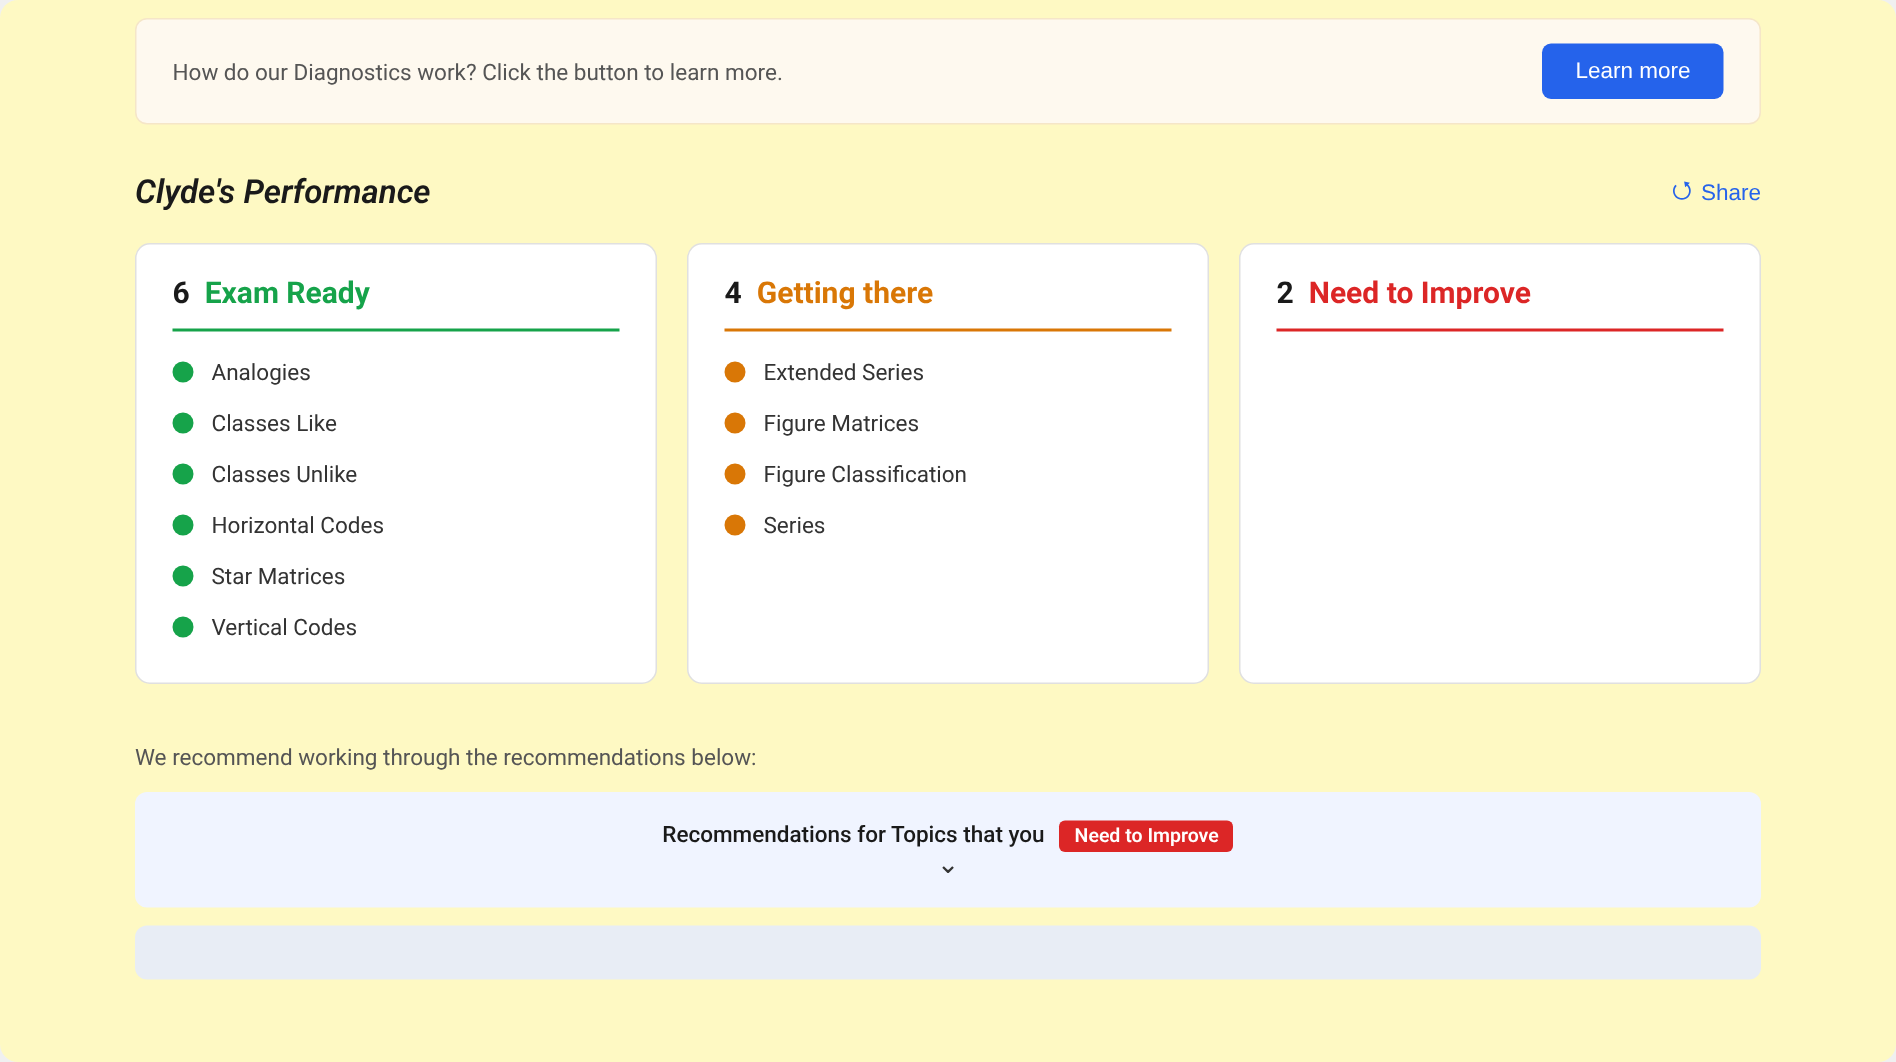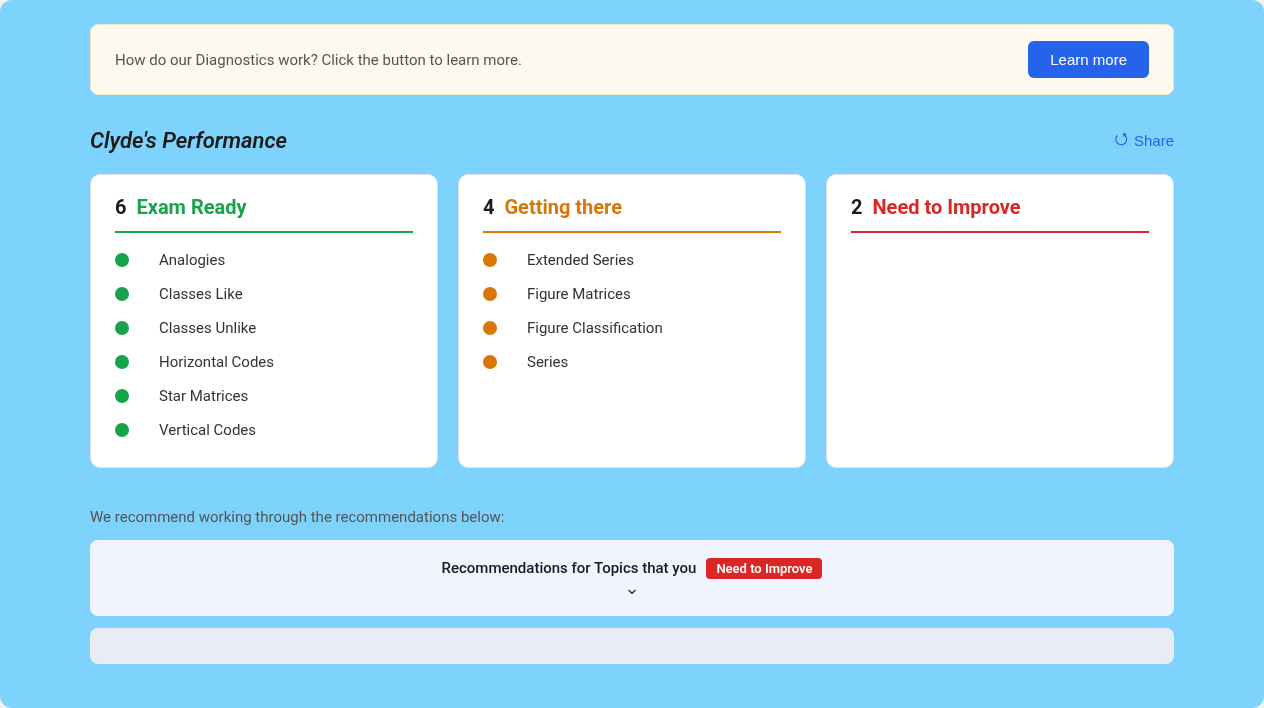--- a/index.html
+++ b/index.html
@@ -13,23 +13,23 @@
       background: #f0f0f0;
       display: flex;
       justify-content: center;
       align-items: center;
       min-height: 100vh;
     }
 
     .page-container {
       width: 1264px;
       min-height: 708px;
-      background: #7dd3fc;
+      background: #fef9c3;
       border-radius: 12px;
-      padding: 24px 90px;
+      padding: 12px 90px;
       overflow: hidden;
     }
 
     
     .info-banner {
       background: #fef9ef;
       border: 1px solid #f5e6c8;
       border-radius: 8px;
       padding: 16px 24px;
       display: flex;
@@ -152,21 +152,21 @@
     .card-items {
       list-style: none;
       display: flex;
       flex-direction: column;
       gap: 16px;
     }
 
     .card-item {
       display: flex;
       align-items: center;
-      gap: 30px;
+      gap: 12px;
       font-size: 15px;
       color: #333;
     }
 
     .dot {
       width: 14px;
       height: 14px;
       border-radius: 50%;
       flex-shrink: 0;
     }

